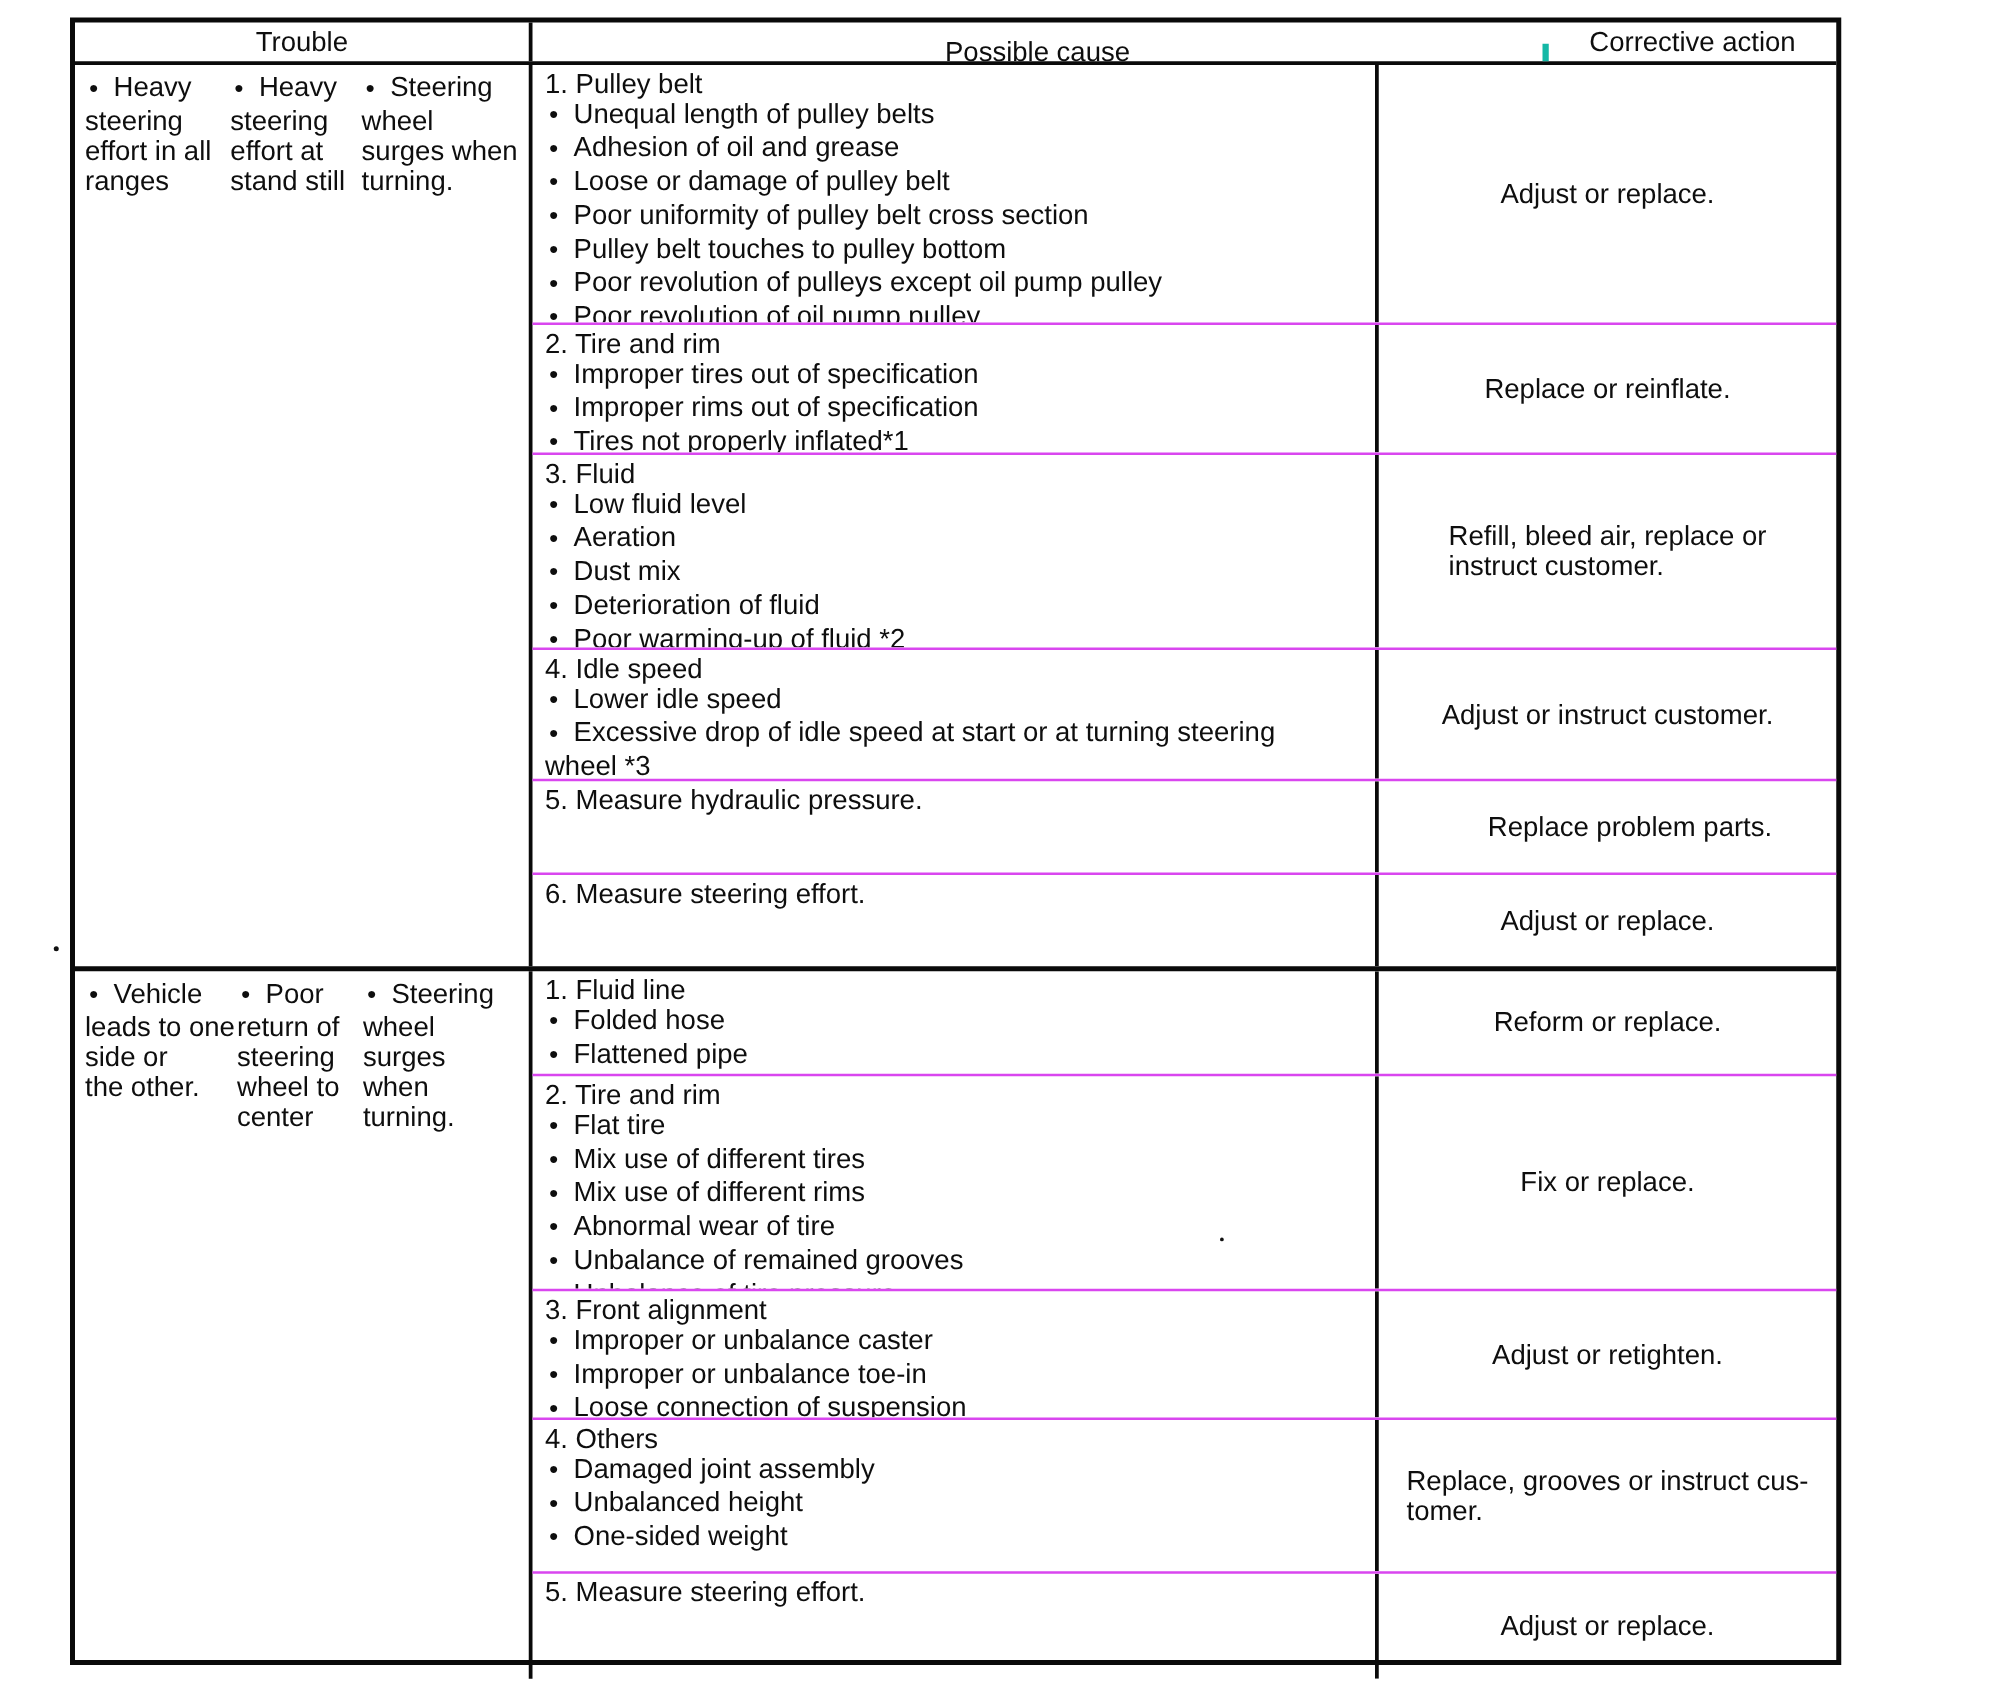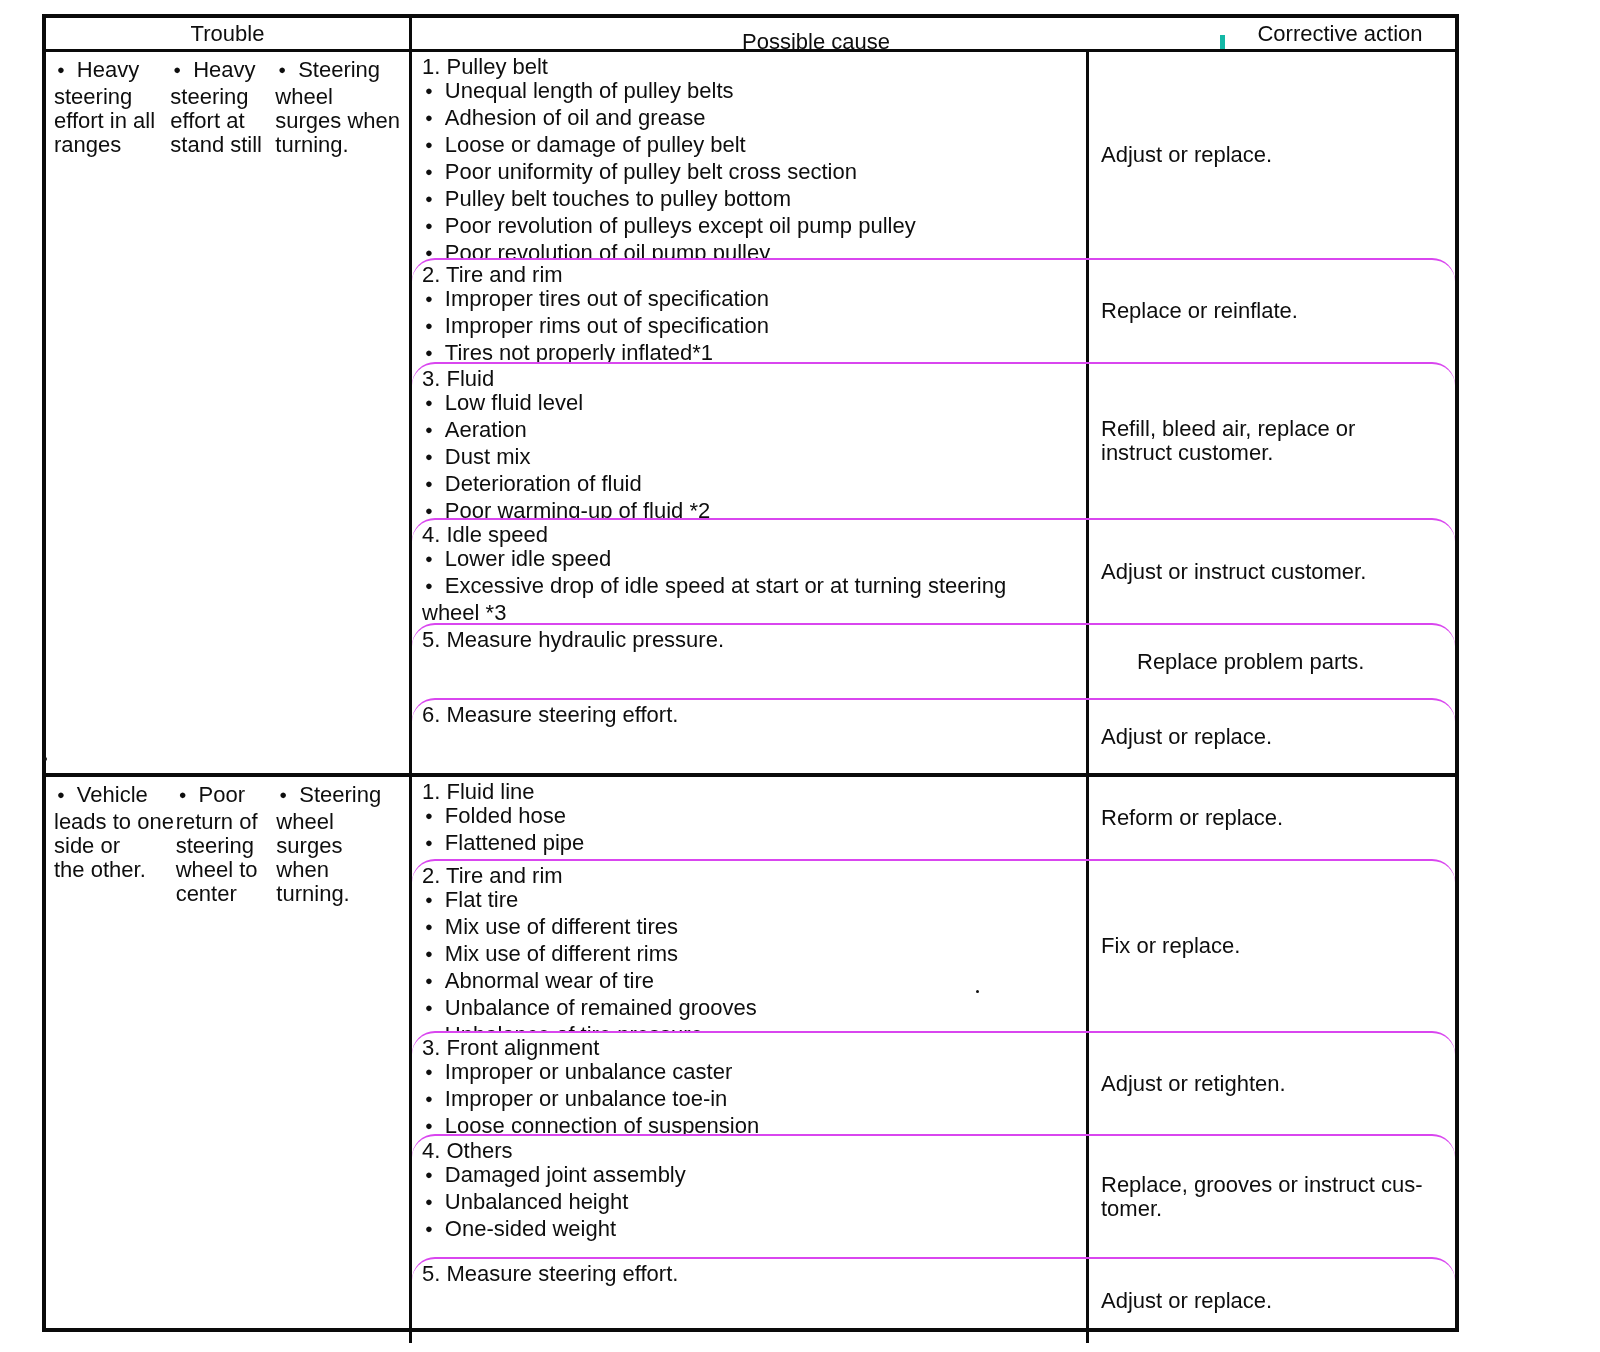--- a/index.html
+++ b/index.html
@@ -4,21 +4,21 @@
 <style>
   * { box-sizing: border-box; margin: 0; padding: 0; }
   html, body {
     width: 1600px; height: 1352px;
     background: #ffffff;
     font-family: "Liberation Sans", sans-serif;
     color: #0e0e0e;
     position: relative;
   }
   .tbl {
-    position: absolute; left: 42px; top: 14px;
+    position: absolute; left: 56px; top: 14px;
     width: 1417px; height: 1318px;
     border: 4px solid #0a0a0a;
     background: #fff;
     font-size: 22px; line-height: 24px;
   }
   .hdr { display: flex; height: 34px; border-bottom: 3px solid #0a0a0a; }
   .hcell {
     display: flex; align-items: center; justify-content: center;
     font-size: 22px;
   }
@@ -27,29 +27,29 @@
   .hc3 { flex: 1; }
 
   .block { display: flex; }
   .block2 { border-top: 4px solid #0a0a0a; }
   .trouble-cell {
     width: 366px; border-right: 3px solid #0a0a0a;
     display: flex; flex-direction: row; justify-content: center;
     padding: 6px 8px;
   }
   .rows { flex: 1; display: flex; flex-direction: column; }
-  .row { display: flex; overflow: hidden; border-radius: 23px; }
+  .row { display: flex; overflow: hidden; }
   .row + .row { border-top: 2px solid #d946ef; }
   .cause-cell {
     width: 677px; border-right: 3px solid #0a0a0a;
     padding: 3px 8px 2px 10px; overflow: hidden;
   }
   .action-cell {
     flex: 1; display: flex; align-items: center;
-    padding: 20px 12px; overflow: hidden;
+    padding: 20px 12px; overflow: hidden; justify-content: center;
   }
   .action-text { white-space: pre-line; }
 
   .item, .t-item { display: block; }
   .txt { white-space: pre-line; }
   .blt {
     display: inline-block; font-size: 13px;
     transform: translateY(-3px);
     margin: 0 12px 0 3px;
   }

